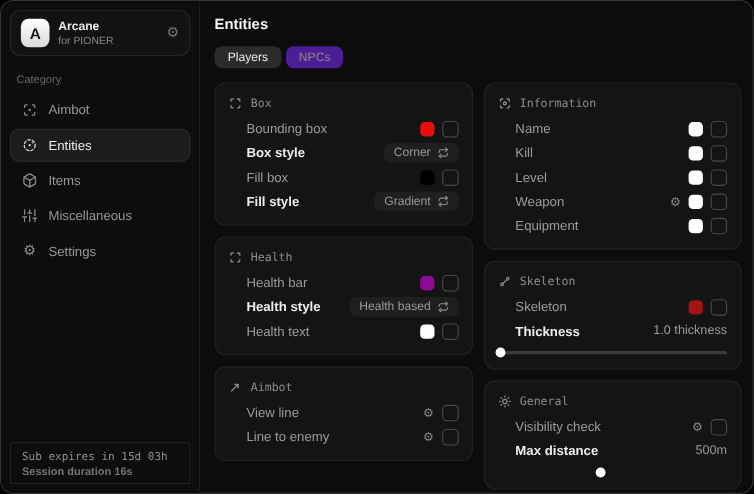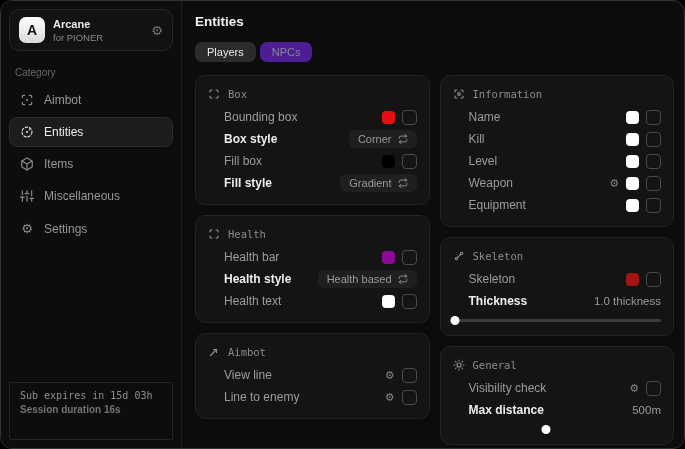--- a/index.html
+++ b/index.html
@@ -35,21 +35,21 @@
     display: flex; align-items: center; gap: 10px; padding: 7px 10px;
     border-radius: 8px; border: 1px solid transparent;
     color: #979797; font-size: 12px; cursor: pointer;
   }
   .nav-item.active { background: #1c1c1c; border-color: #2d2d2d; color: #ececec; }
   .nav-item .ic { width: 14px; height: 14px; flex: 0 0 14px; color: #8d8d8d; }
   .nav-item.active .ic { color: #d5d5d5; }
   .nav-gear { font-size: 13px; width: 14px; text-align: center; color: #8d8d8d; }
 
   .side-spacer { flex: 1; }
-  .sub-box { margin: 8px; border: 1px solid #242424; border-radius: 2px; padding: 7px 10px 24px; }
+  .sub-box { margin: 8px; border: 1px solid #242424; border-radius: 2px; padding: 7px 10px 4px; }
   .sub-line1 { font-family: "DejaVu Sans Mono", monospace; font-size: 10px; color: #909090; }
   .sub-line2 { font-size: 10px; color: #747474; margin-top: 3px; font-weight: 600; }
 
   
   .main { flex: 1; padding: 13px 10px 10px 13px; display: flex; flex-direction: column; }
   .page-title { font-size: 13.5px; font-weight: 700; color: #f2f2f2; }
   .tabs { display: flex; gap: 4px; margin-top: 13px; }
   .tab { padding: 4px 12px; border-radius: 7px; font-size: 11px; color: #8a8a8a; background: #4c1d95; cursor: pointer; }
   .tab.active { background: #2b2b2b; color: #ececec; }
 

